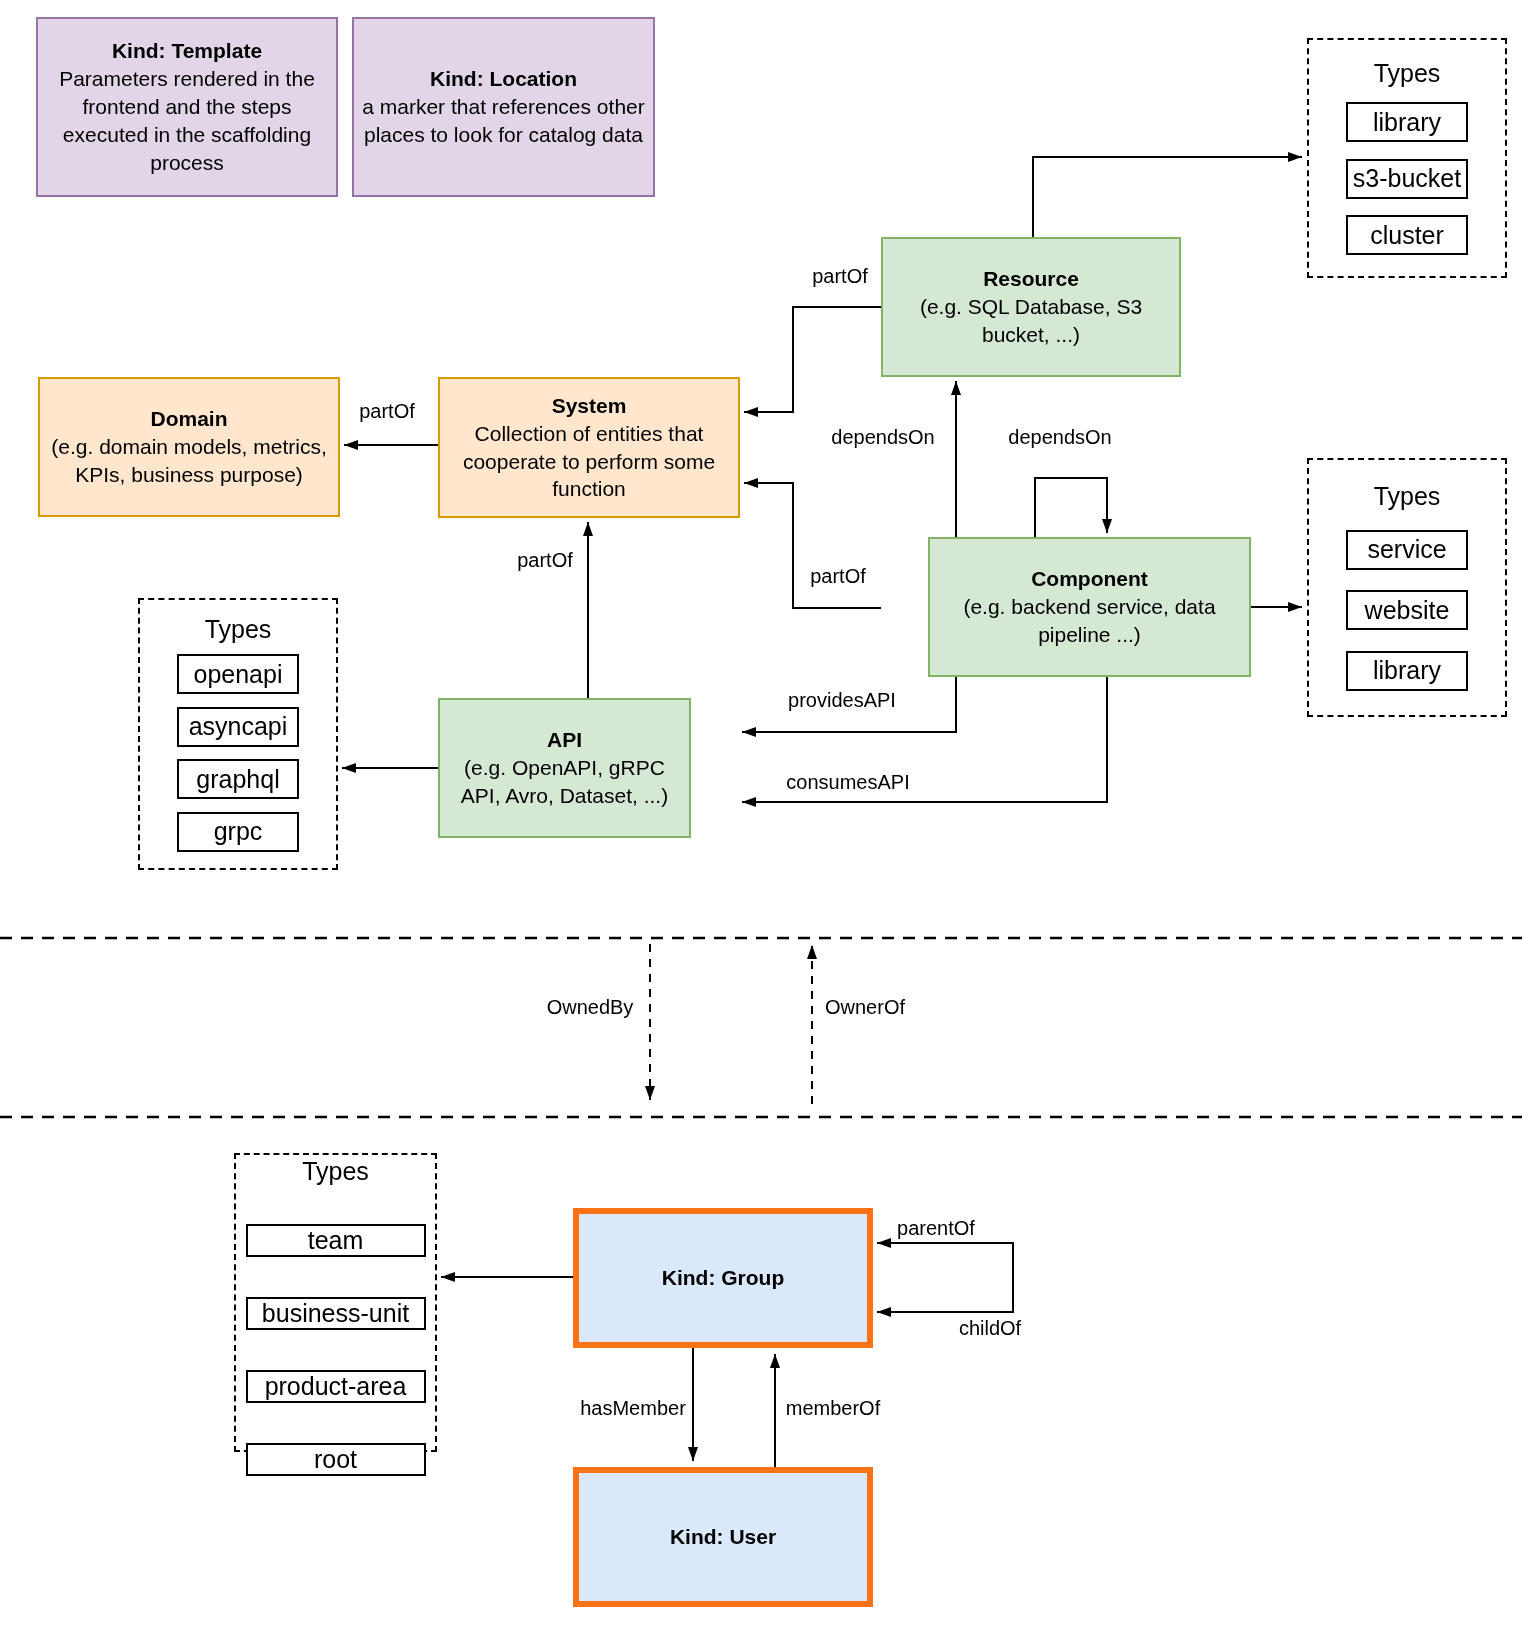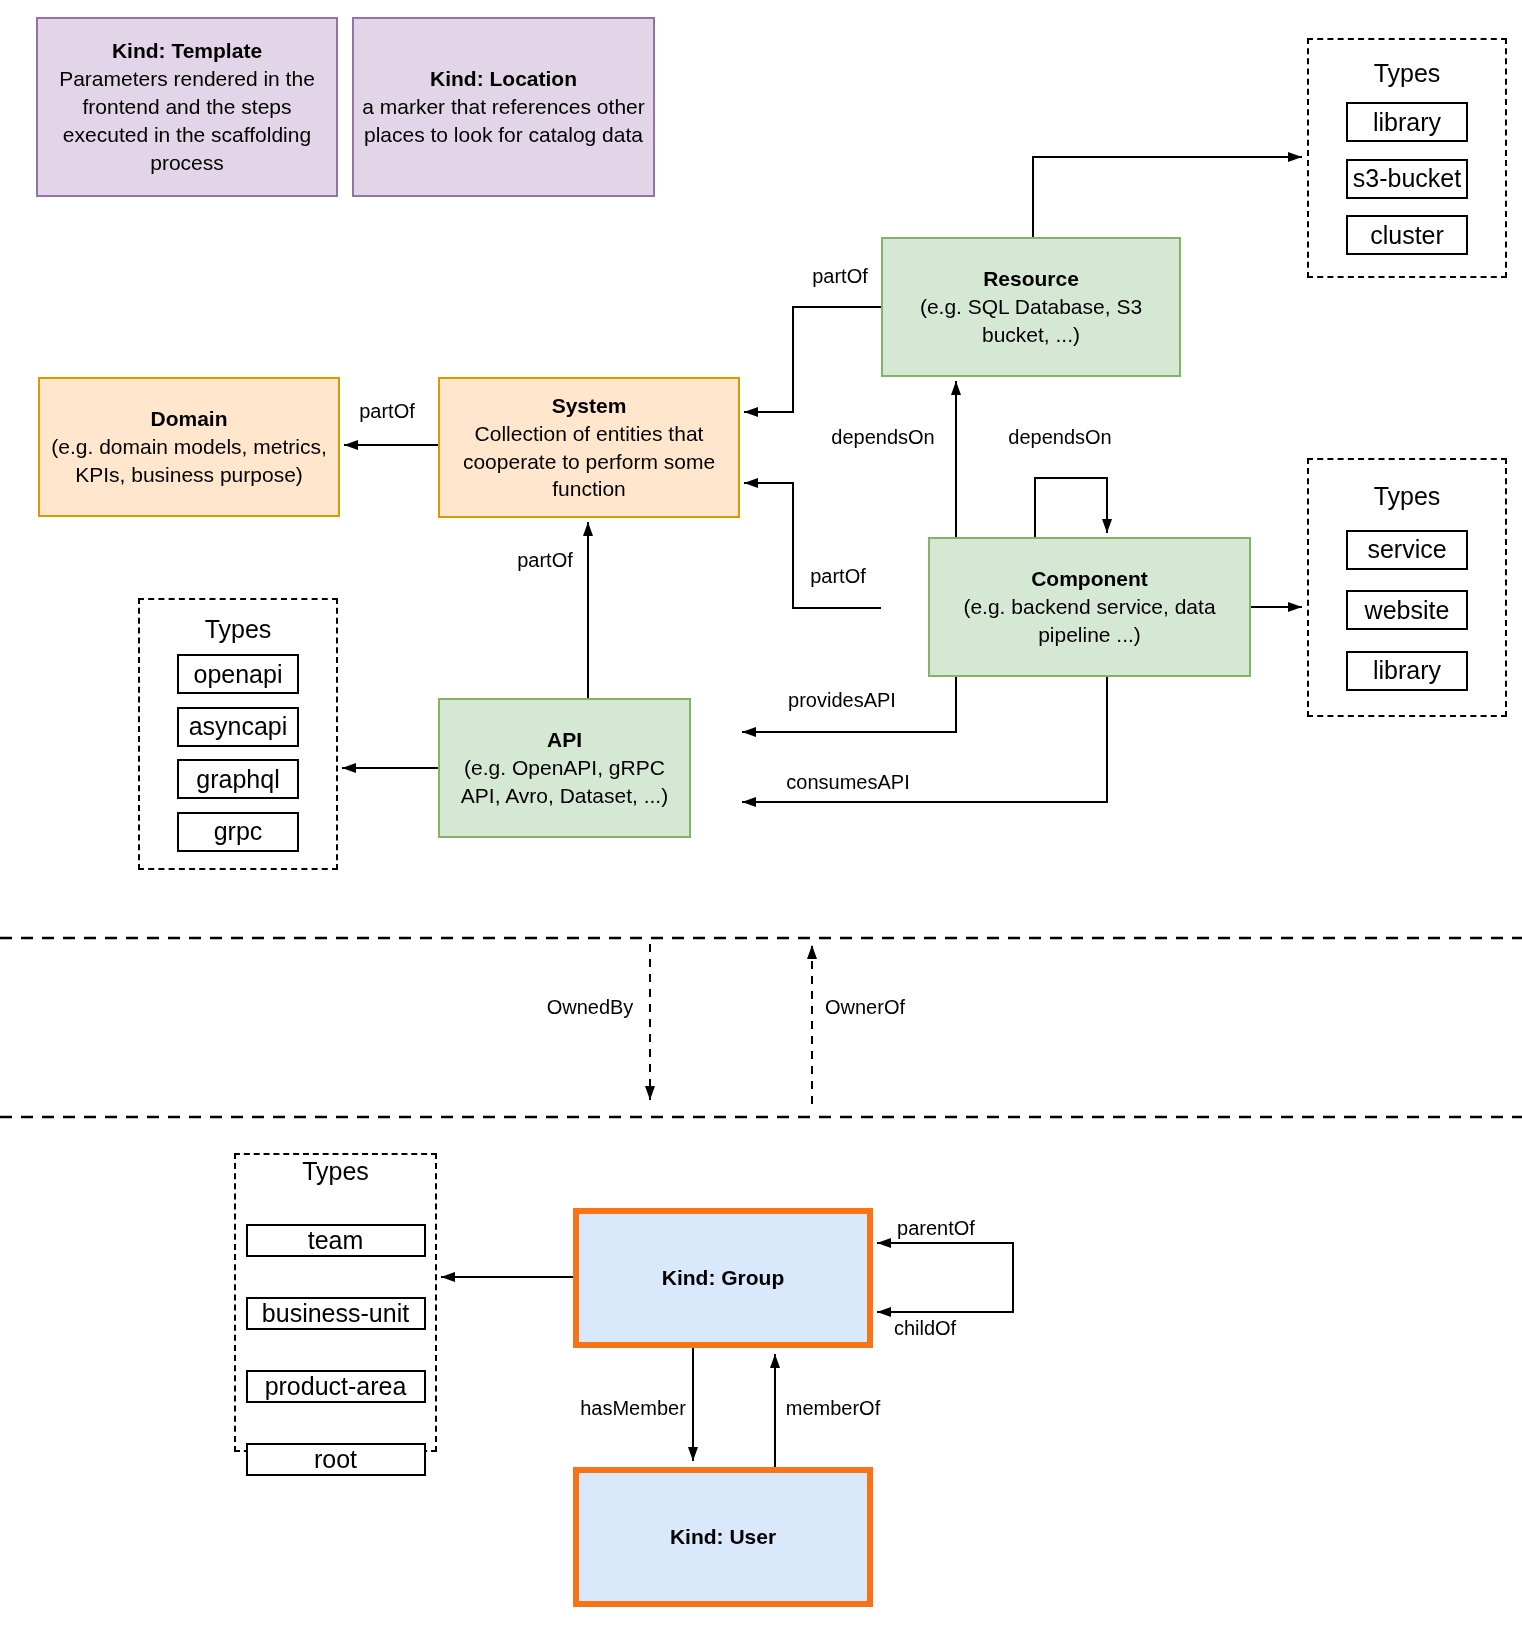--- a/index.html
+++ b/index.html
@@ -138,17 +138,17 @@
   <div class="elabel" style="left:883px;top:437px">dependsOn</div>
   <div class="elabel" style="left:1060px;top:437px">dependsOn</div>
   <div class="elabel" style="left:838px;top:576px">partOf</div>
   <div class="elabel" style="left:387px;top:411px">partOf</div>
   <div class="elabel" style="left:545px;top:560px">partOf</div>
   <div class="elabel" style="left:842px;top:700px">providesAPI</div>
   <div class="elabel" style="left:848px;top:782px">consumesAPI</div>
   <div class="elabel" style="left:590px;top:1007px">OwnedBy</div>
   <div class="elabel" style="left:865px;top:1007px">OwnerOf</div>
   <div class="elabel" style="left:936px;top:1228px">parentOf</div>
-  <div class="elabel" style="left:925px;top:1328px">childOf</div>
+  <div class="elabel" style="left:990px;top:1328px">childOf</div>
   <div class="elabel" style="left:633px;top:1408px">hasMember</div>
   <div class="elabel" style="left:833px;top:1408px">memberOf</div>
 
 </div>
 
 </body></html>

